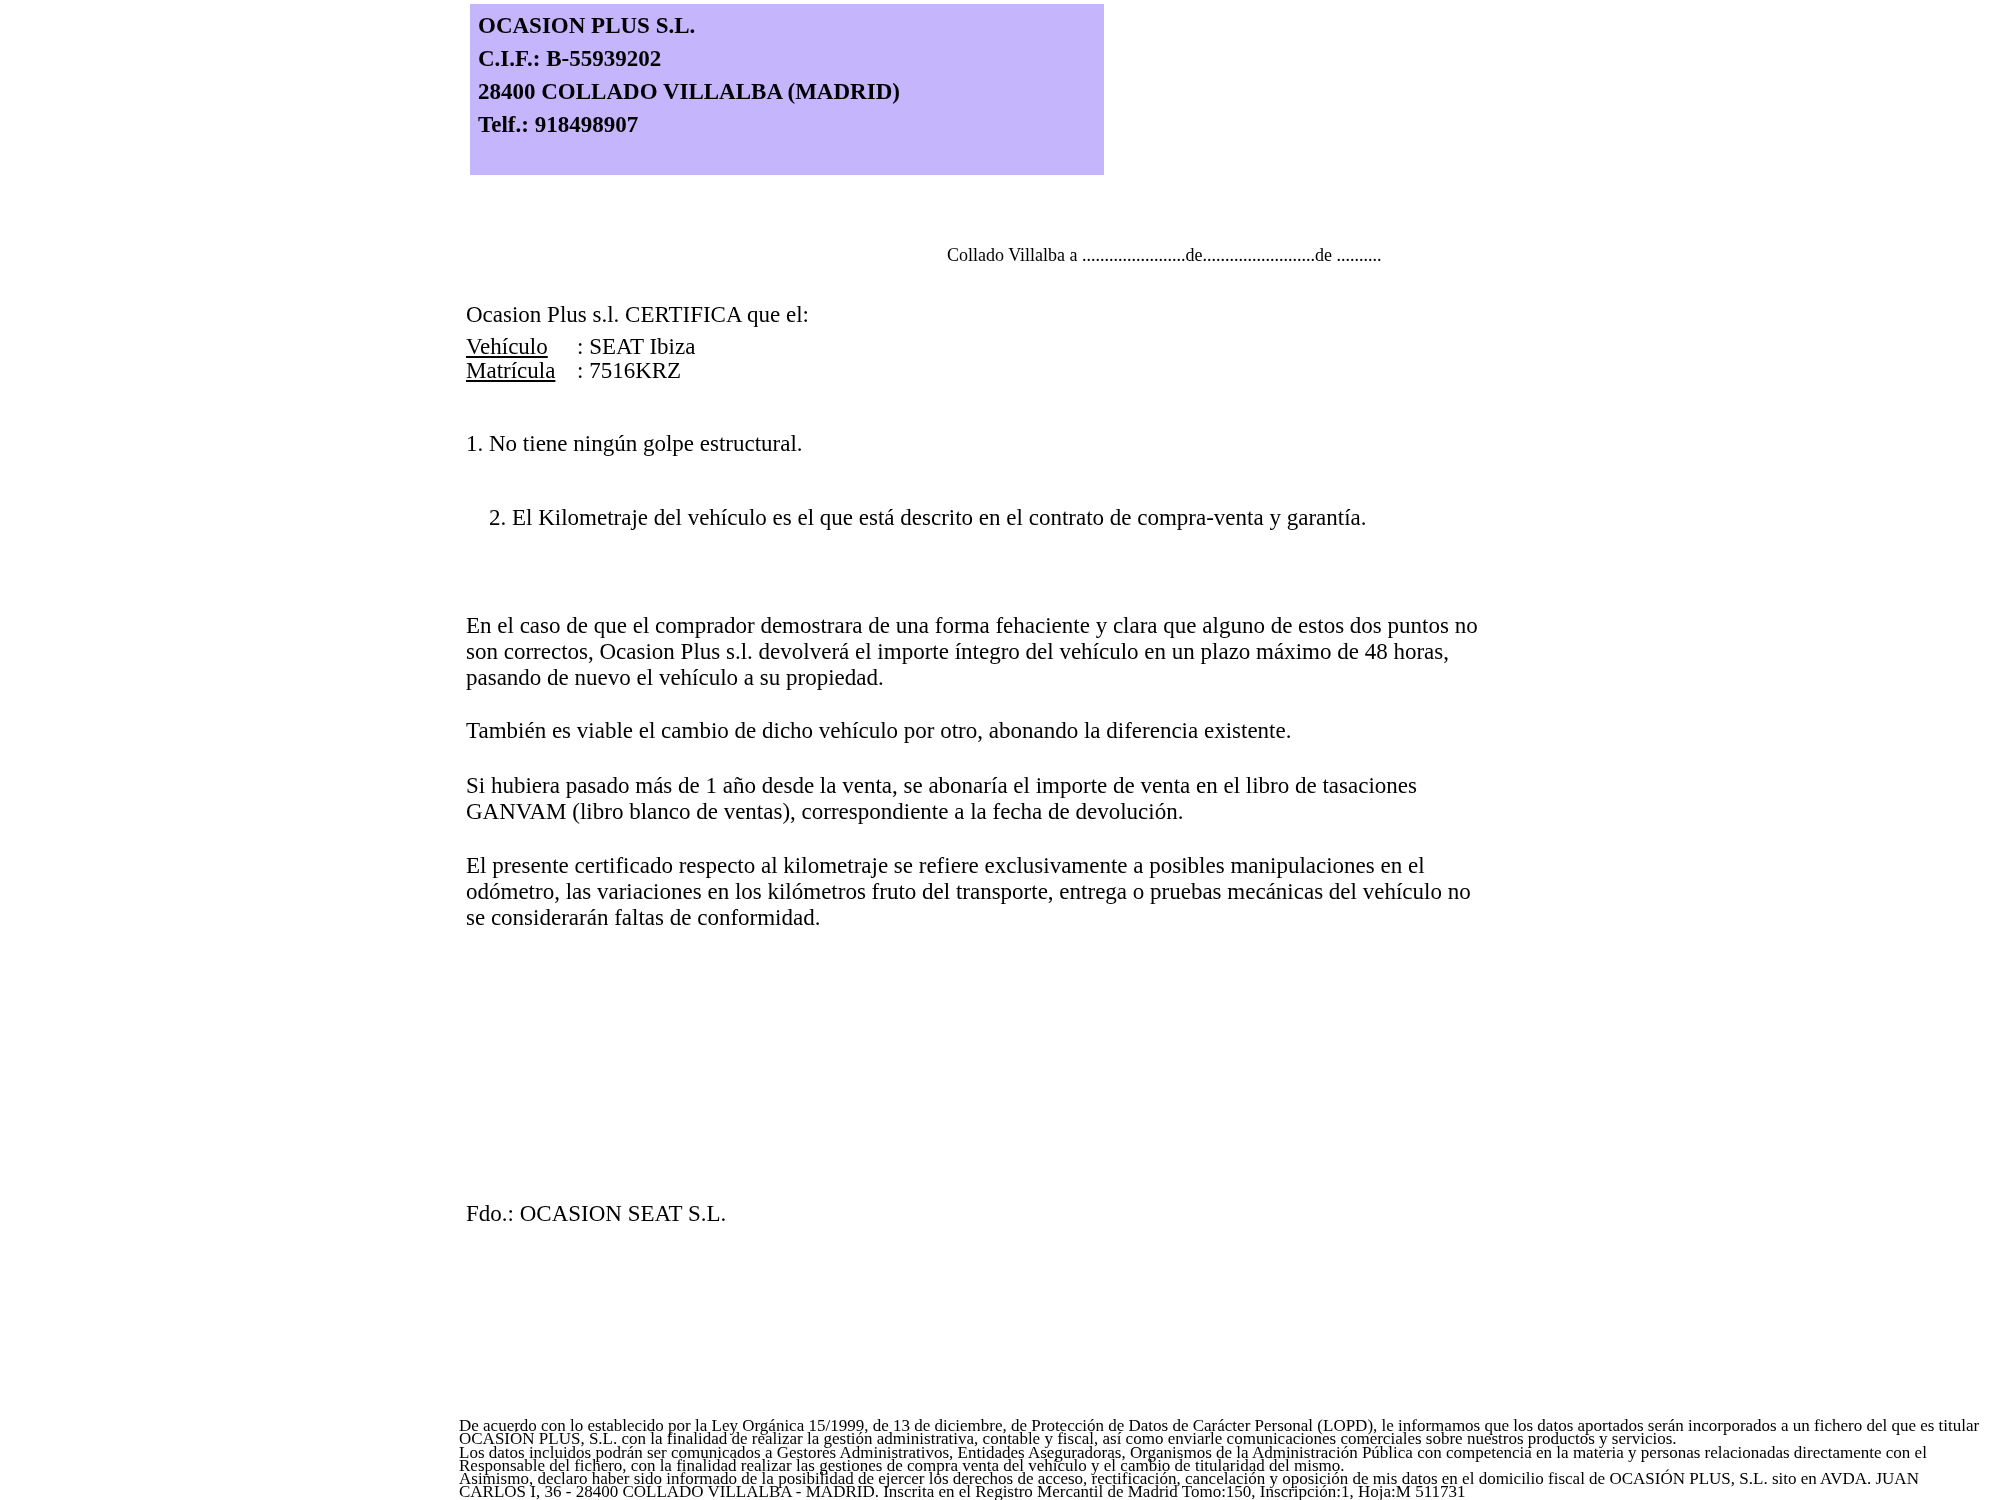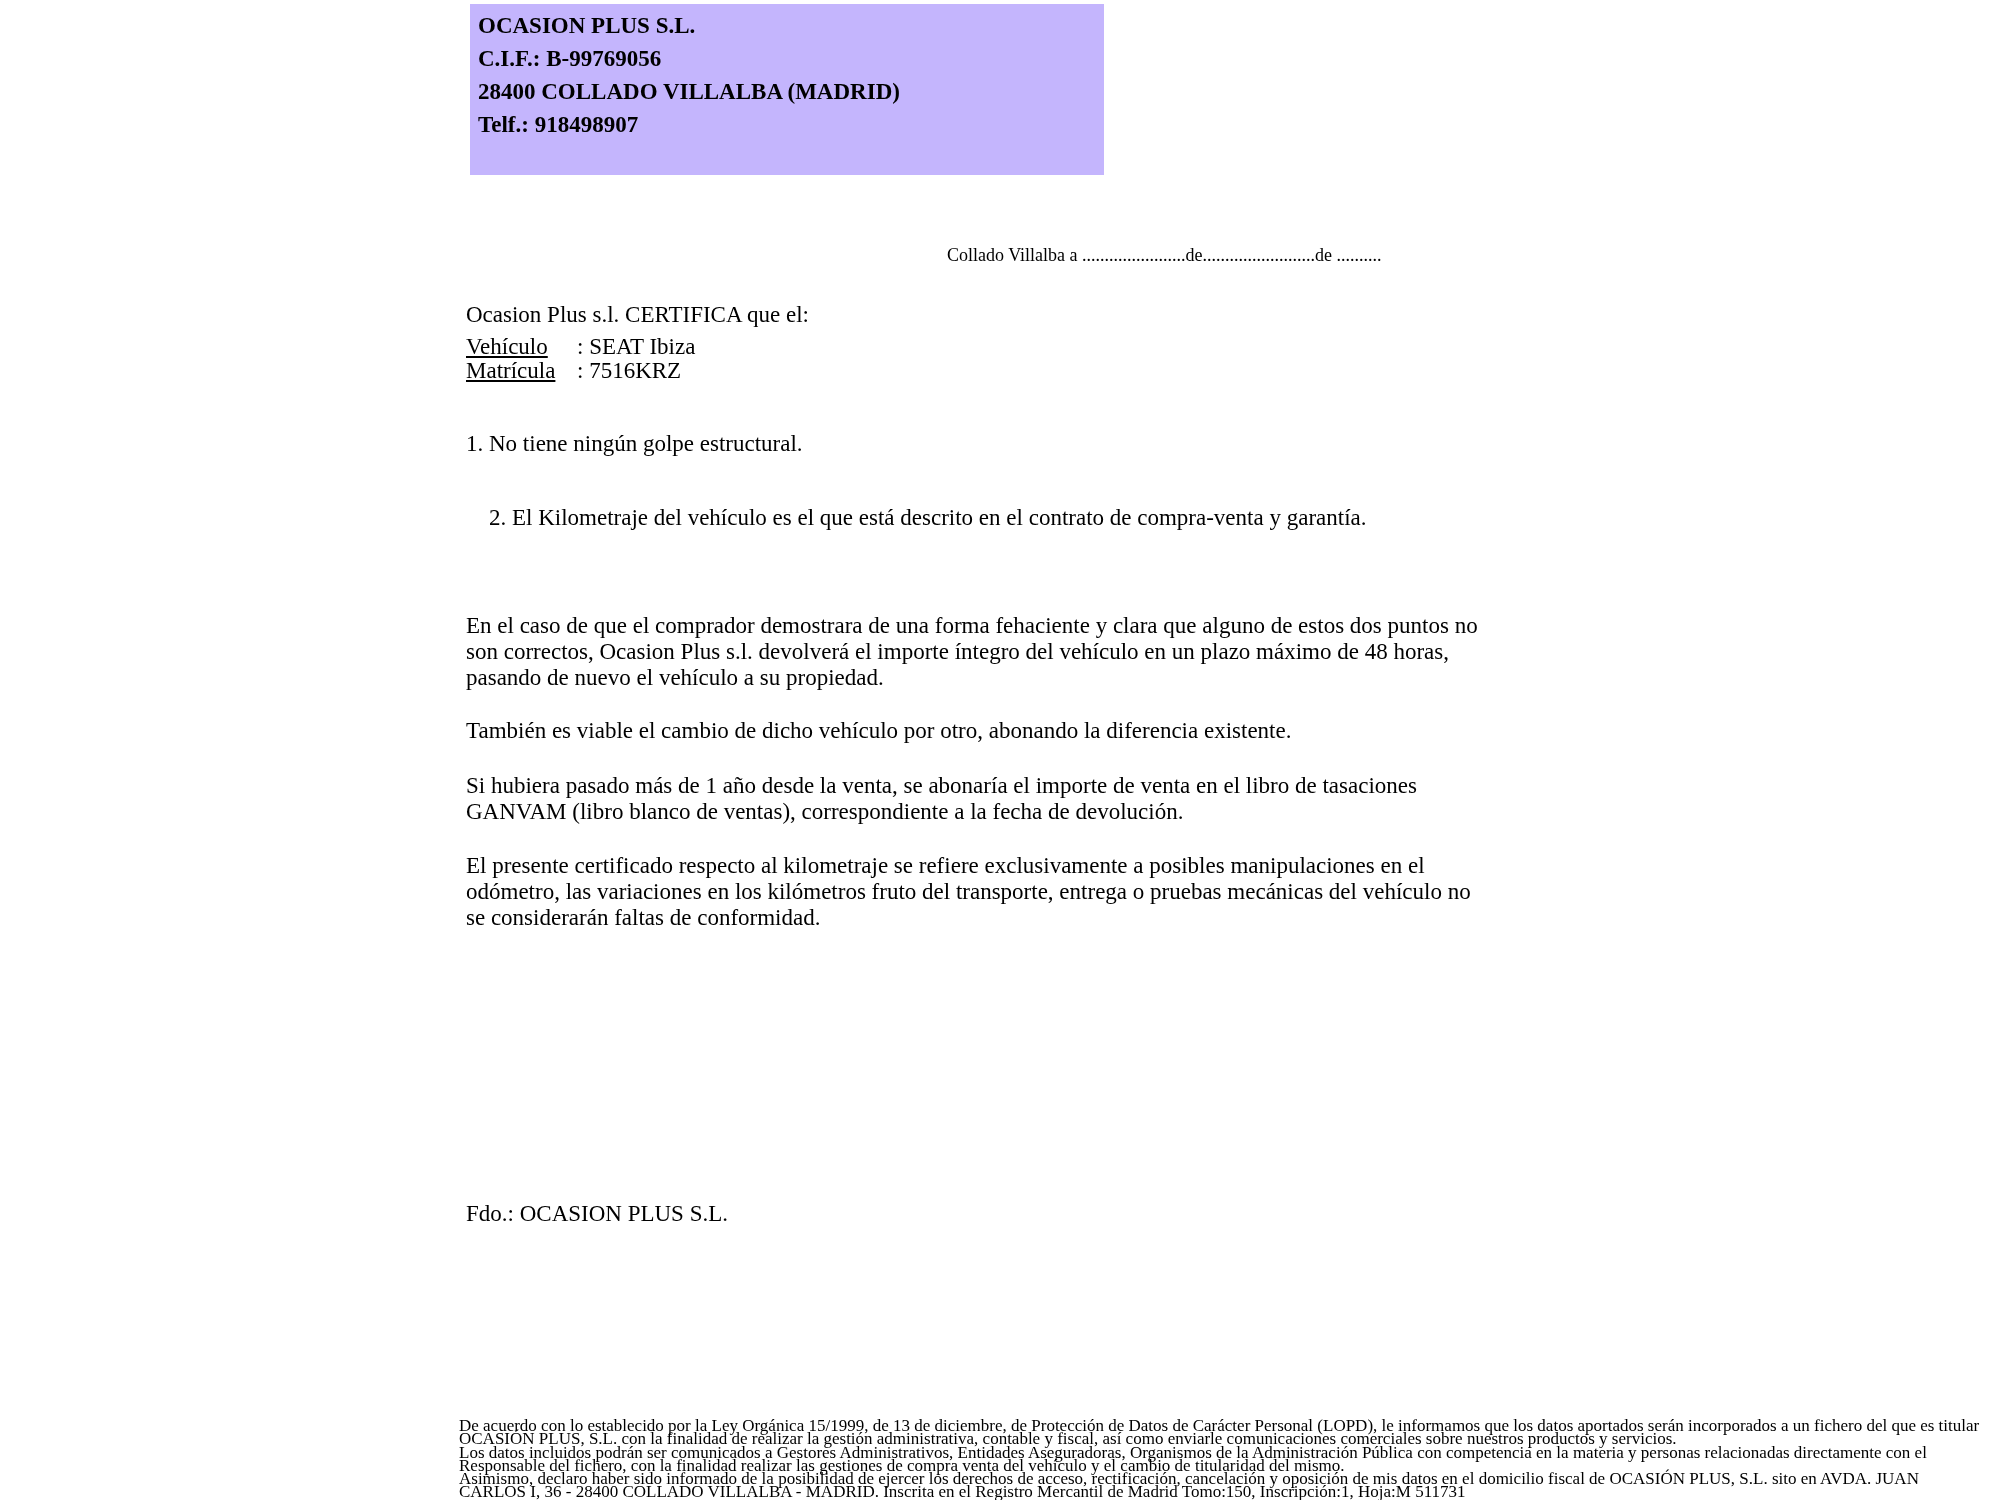--- a/index.html
+++ b/index.html
@@ -72,21 +72,21 @@
     white-space: pre;
   }
 </style>
 </head>
 <body>
 
 <div class="page">
 
   <div class="abs header-box">
     <div class="header-line">OCASION PLUS S.L.</div>
-    <div class="header-line">C.I.F.: B-99769056</div>
+    <div class="header-line">C.I.F.: B-55939202</div>
     <div class="header-line">28400 COLLADO VILLALBA (MADRID)</div>
     <div class="header-line">Telf.: 918498907</div>
   </div>
 
   <div class="abs date-line">Collado Villalba a .......................de.........................de ..........</div>
 
   <div class="abs body-text cert-line" style="top:301px;">Ocasion Plus s.l. CERTIFICA que el:</div>
 
   <div class="abs body-text cert-line" style="top:333px;"><span class="label-cell"><span class="label-underline">Vehículo</span></span><span>: SEAT Ibiza</span></div>
 
@@ -102,21 +102,21 @@
 
   <div class="abs body-text" style="top:718px;">También es viable el cambio de dicho vehículo por otro, abonando la diferencia existente.</div>
 
   <div class="abs body-text" style="top:773px;">Si hubiera pasado más de 1 año desde la venta, se abonaría el importe de venta en el libro de tasaciones
 GANVAM (libro blanco de ventas), correspondiente a la fecha de devolución.</div>
 
   <div class="abs body-text" style="top:853px;">El presente certificado respecto al kilometraje se refiere exclusivamente a posibles manipulaciones en el
 odómetro, las variaciones en los kilómetros fruto del transporte, entrega o pruebas mecánicas del vehículo no
 se considerarán faltas de conformidad.</div>
 
-  <div class="abs signature">Fdo.: OCASION PLUS S.L.</div>
+  <div class="abs signature">Fdo.: OCASION SEAT S.L.</div>
 
   <div class="abs legal-footer">De acuerdo con lo establecido por la Ley Orgánica 15/1999, de 13 de diciembre, de Protección de Datos de Carácter Personal (LOPD), le informamos que los datos aportados serán incorporados a un fichero del que es titular
 OCASIÓN PLUS, S.L. con la finalidad de realizar la gestión administrativa, contable y fiscal, así como enviarle comunicaciones comerciales sobre nuestros productos y servicios.
 Los datos incluidos podrán ser comunicados a Gestores Administrativos, Entidades Aseguradoras, Organismos de la Administración Pública con competencia en la materia y personas relacionadas directamente con el
 Responsable del fichero, con la finalidad realizar las gestiones de compra venta del vehículo y el cambio de titularidad del mismo.
 Asimismo, declaro haber sido informado de la posibilidad de ejercer los derechos de acceso, rectificación, cancelación y oposición de mis datos en el domicilio fiscal de OCASIÓN PLUS, S.L. sito en AVDA. JUAN
 CARLOS I, 36 - 28400 COLLADO VILLALBA - MADRID. Inscrita en el Registro Mercantil de Madrid Tomo:150, Inscripción:1, Hoja:M 511731</div>
 
 </div>
 

